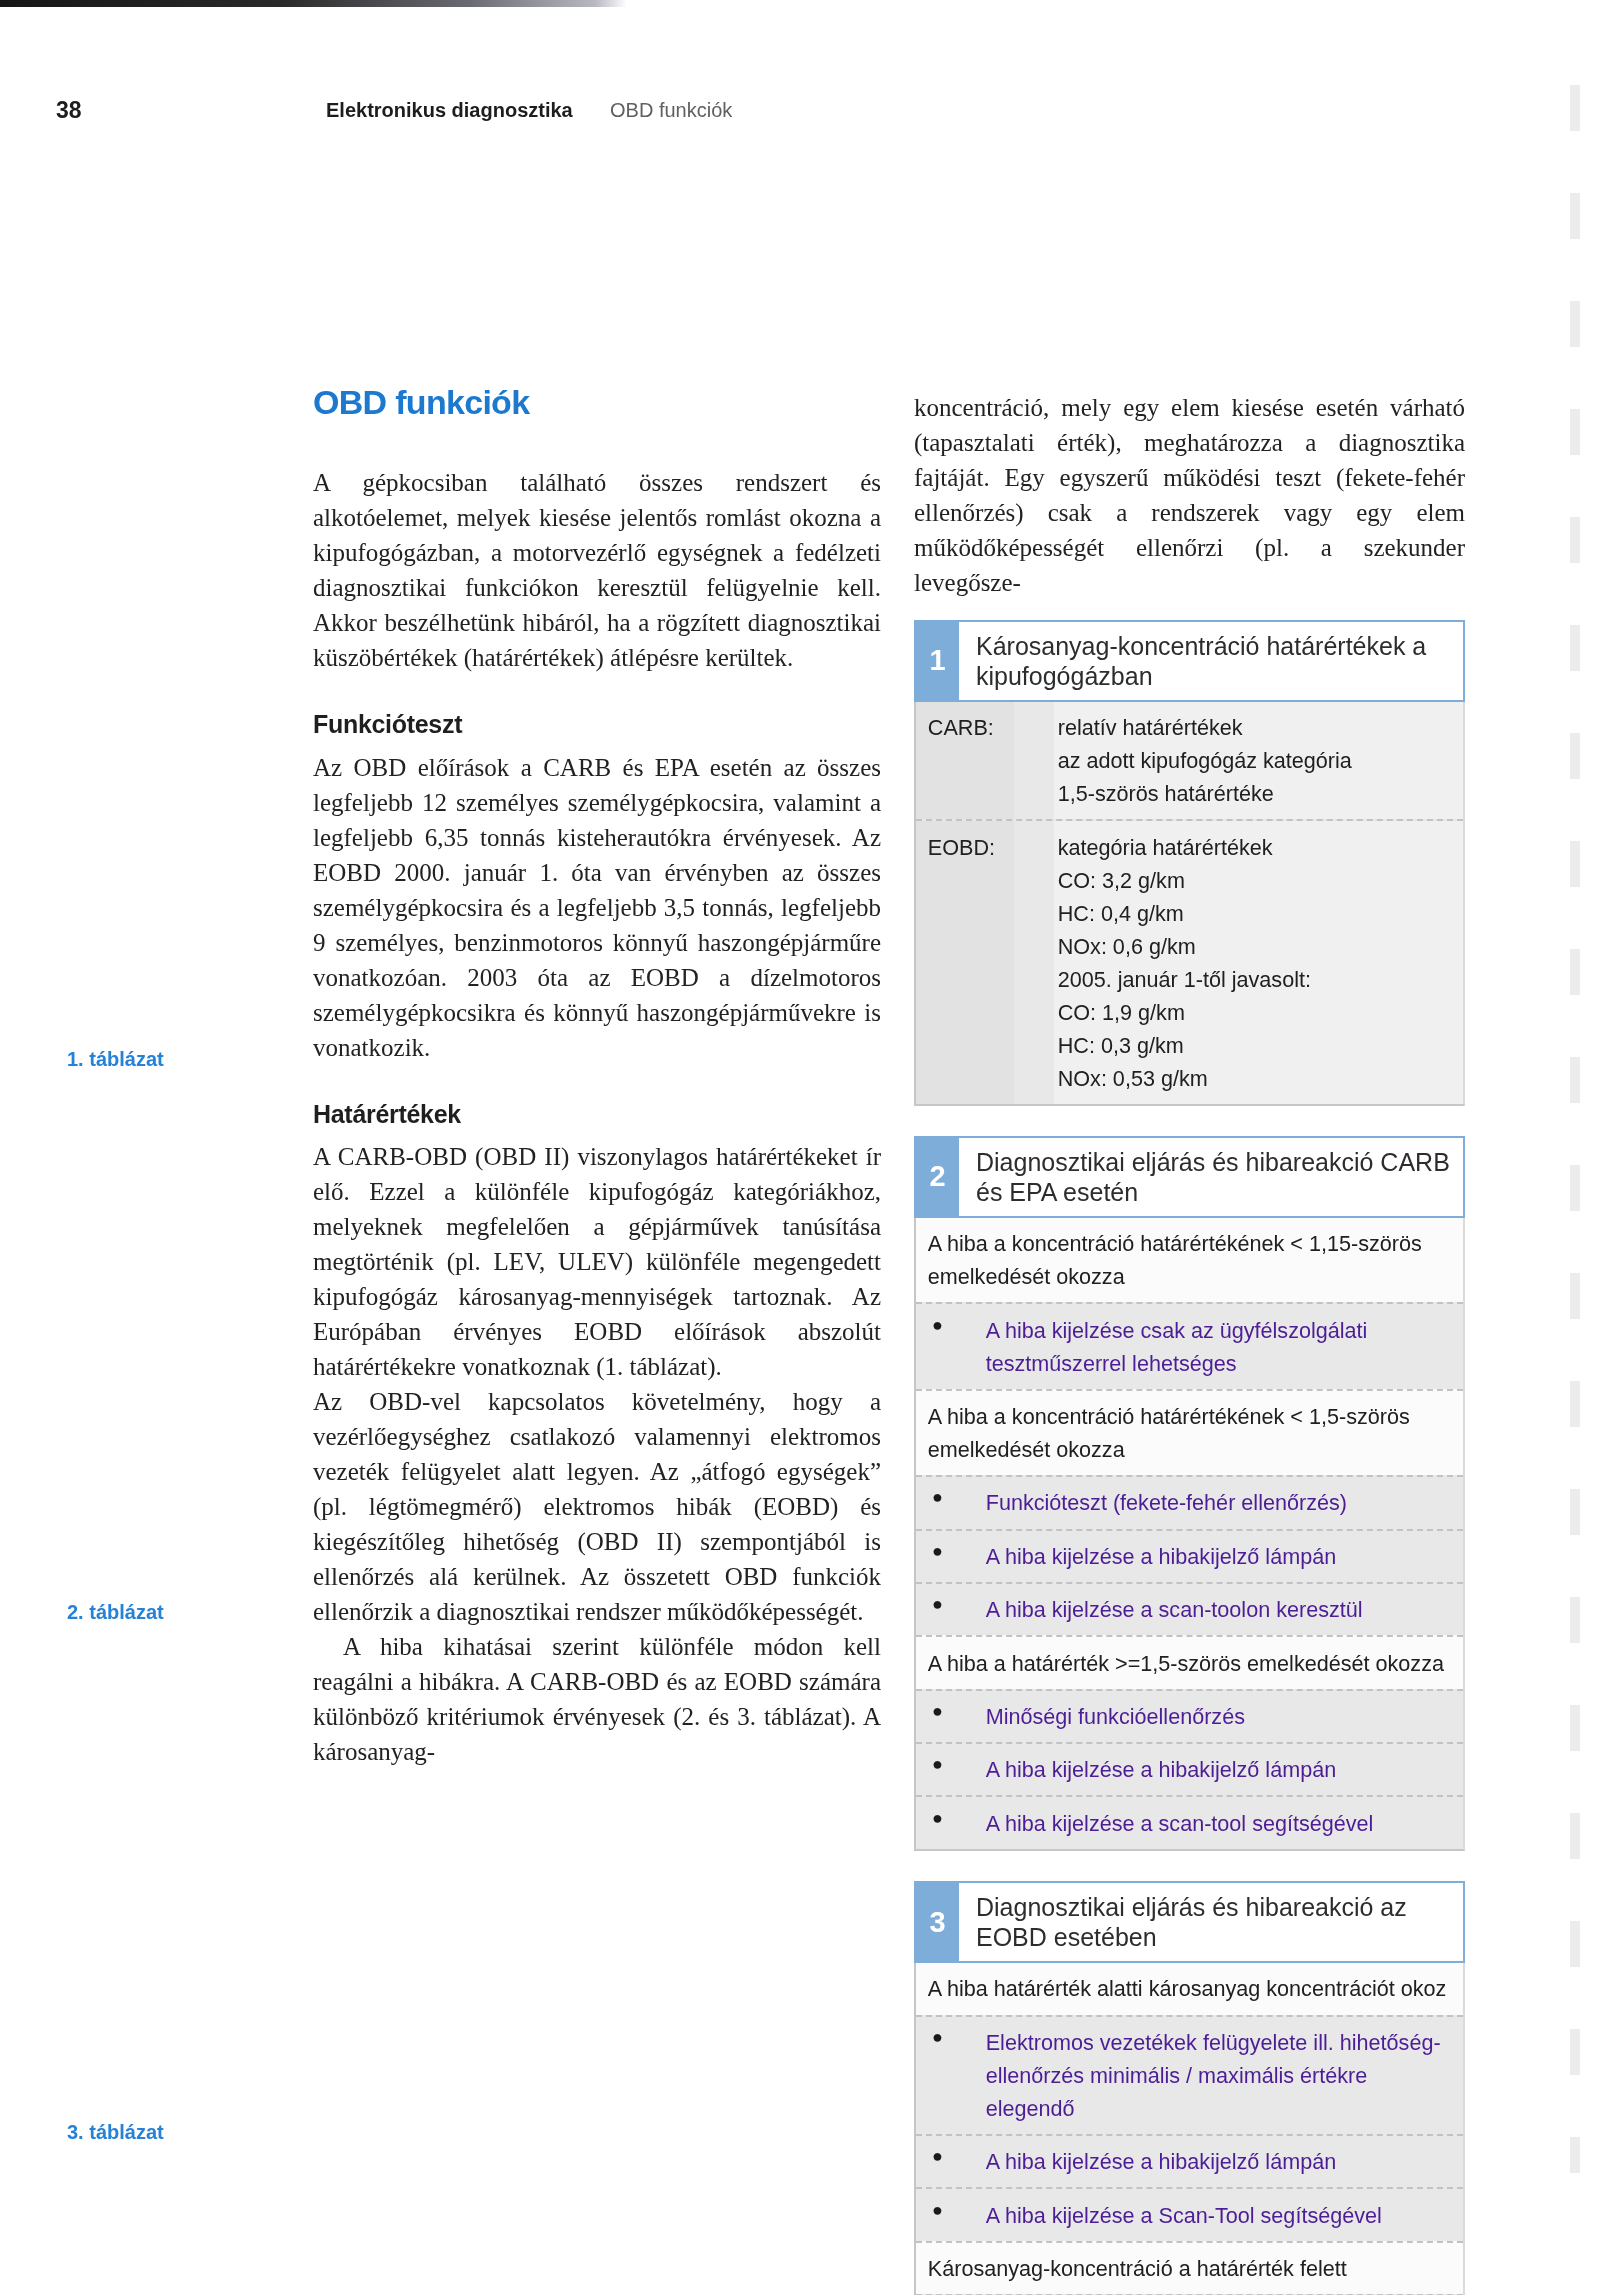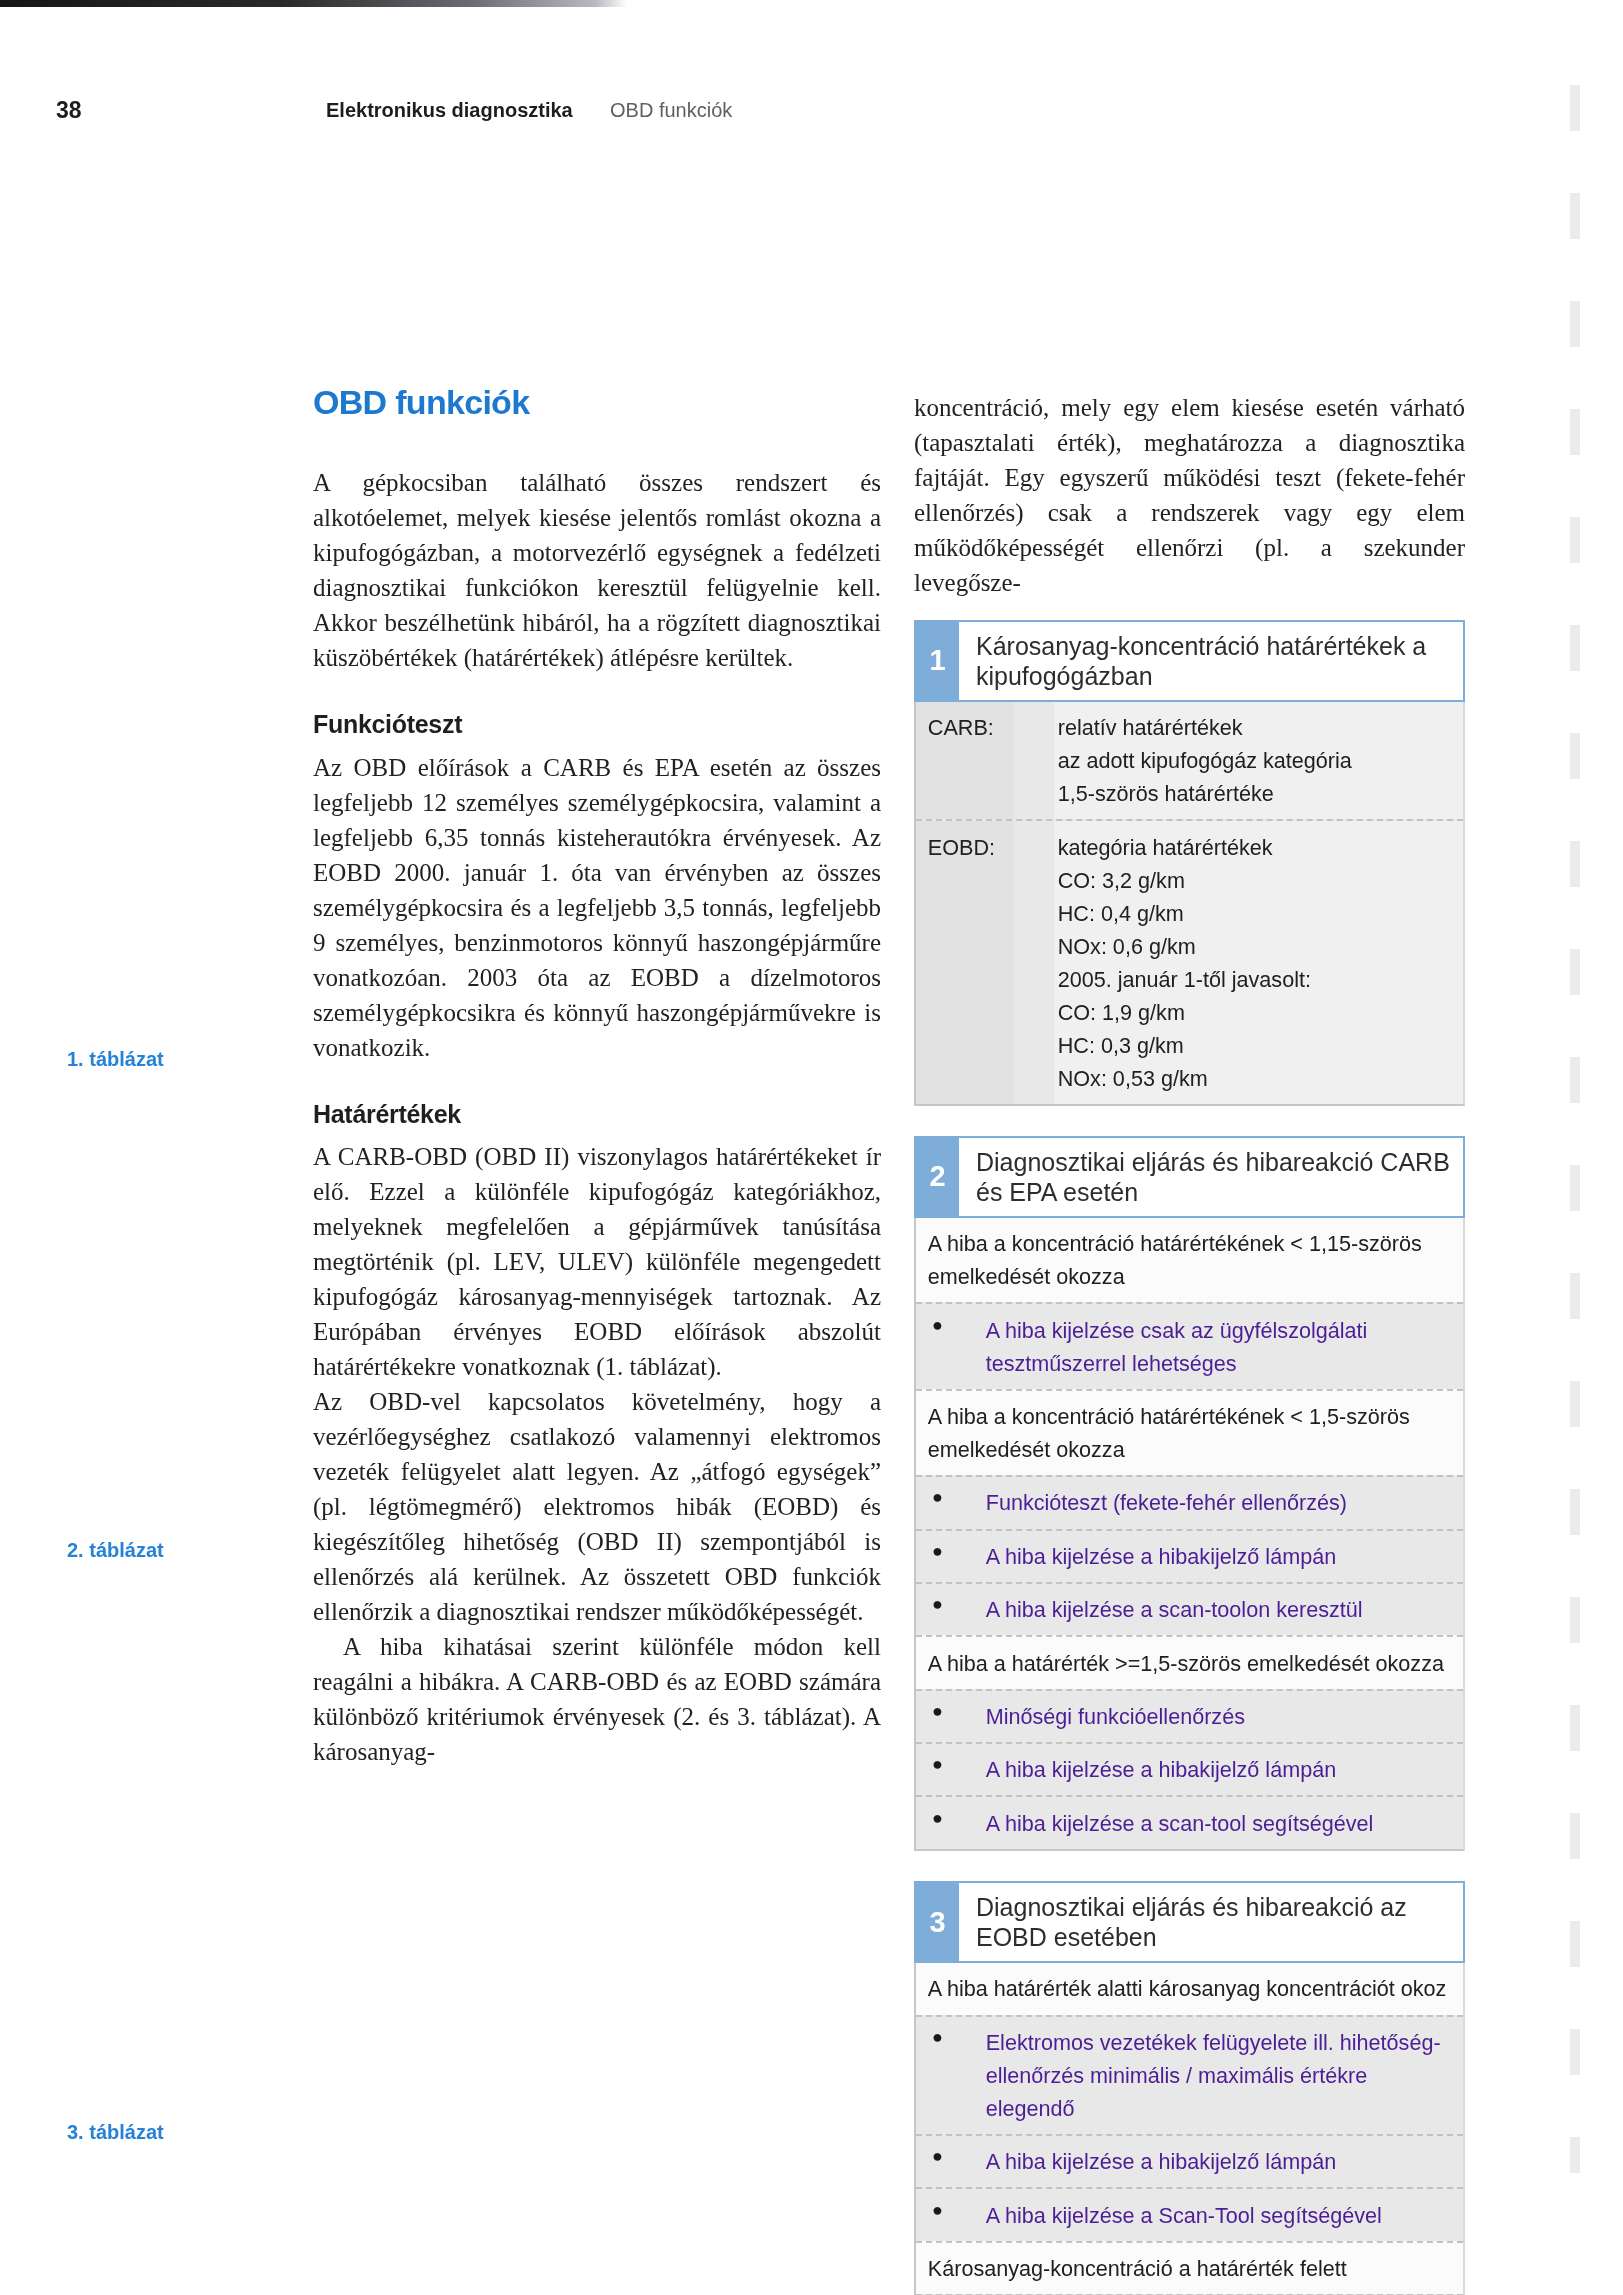--- a/index.html
+++ b/index.html
@@ -27,21 +27,21 @@
   .hdr-right {
     position:absolute; left:610px; top:99px;
     font-size:20px; font-weight:normal; color:#60605e;
   }
   
   .mlabel {
     position:absolute; left:67px;
     font-size:20px; font-weight:bold; color:#2582d8;
   }
   .mlabel.l1 { top:1048px; }
-  .mlabel.l2 { top:1539px; }
+  .mlabel.l2 { top:1601px; }
   .mlabel.l3 { top:2121px; }
 
   
   .col-left  { position:absolute; left:313px;  top:383px; width:568px; }
   .col-right { position:absolute; left:914px; top:390px; width:551px; }
 
   .serif {
     font-family:"Liberation Serif", serif;
     font-size:25px; line-height:35px; color:#222;
     text-align:justify;

